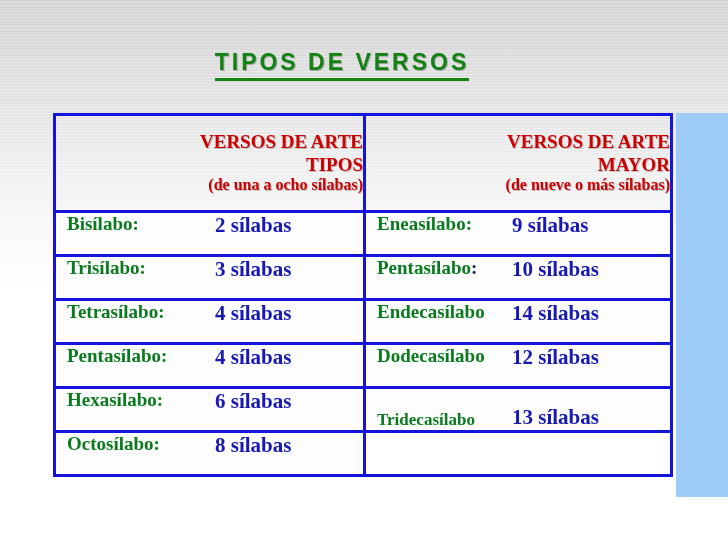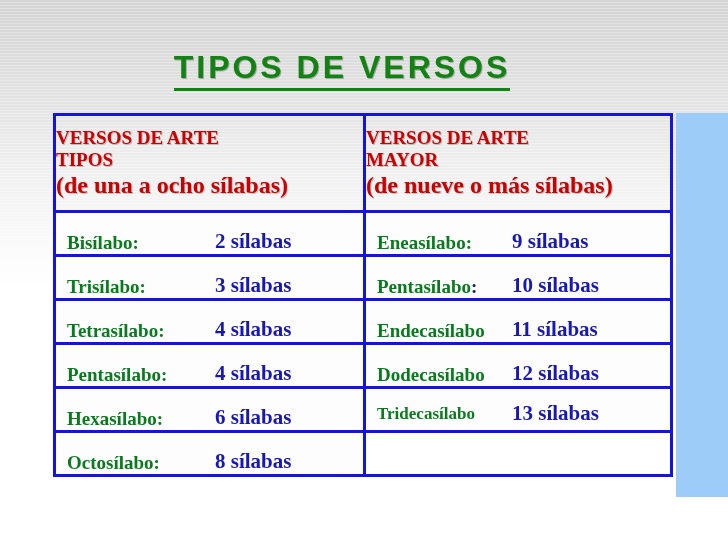--- a/index.html
+++ b/index.html
@@ -56,21 +56,21 @@
 
   
   #title {
     position: absolute;
     left: 0;
     top: 49px;
     width: 684px;
     text-align: center;
     font-family: "Liberation Sans", sans-serif;
     font-weight: bold;
-    font-size: 32px;
+    font-size: 23px;
     letter-spacing: 3px;
     color: #128312;
     text-shadow: 1px 1px 0 rgba(90,90,90,0.45);
     white-space: nowrap;
   }
   #title .tl-under {
     display: inline-block;
     border-bottom: 3px solid #128312;
     padding-bottom: 2px;
   }
@@ -90,42 +90,42 @@
     margin: 0;
   }
   .col-left  { width: 310px; }
   .col-right { width: 307px; }
 
   
   .hdr-cell {
     background: transparent;
     height: 94px;
     vertical-align: middle;
-    text-align: left;
+    text-align: right;
     color: #CC0000;
     font-family: "Liberation Serif", serif;
     font-weight: bold;
     line-height: 1.17;
     text-shadow: 1px 1px 0 rgba(150,150,150,0.55);
   }
   .hdr-main { font-size: 19px; }
-  .hdr-sub  { font-size: 24px; }
+  .hdr-sub  { font-size: 16px; }
 
   
   .data-cell {
     background: #FDFDFD;
     height: 41px;
     vertical-align: middle;
     padding: 0;
   }
   .data-cell.empty { background: #FFFFFF; }
 
   .row-flex {
     display: flex;
-    align-items: flex-end;
+    align-items: flex-start;
     height: 41px;
     padding-left: 11px;
     box-sizing: border-box;
   }
   .term {
     color: #0A7A1E;
     font-weight: bold;
     font-size: 19px;
     font-family: "Liberation Serif", serif;
     white-space: nowrap;
@@ -137,21 +137,21 @@
     font-family: "Liberation Serif", serif;
     white-space: nowrap;
   }
   
   .col-left .term  { width: 148px; }
   .col-right .term { width: 135px; }
 
   
   .term.has-dark-colon .colon { color: #1a1a5a; }
   .term.small { font-size: 17px; }
-  .row-flex.top-align { align-items: center; padding-top: 8px; }
+  .row-flex.top-align { align-items: flex-end; padding-top: 8px; }
 </style>
 </head>
 <body>
 
 <div id="slide">
 
   <div id="scanlines"></div>
 
   <div id="right-panel"></div>
 
@@ -212,21 +212,21 @@
       <tr>
         <td class="data-cell col-left">
           <div class="row-flex">
             <span class="term">Tetrasílabo:</span>
             <span class="count">4 sílabas</span>
           </div>
         </td>
         <td class="data-cell col-right">
           <div class="row-flex">
             <span class="term">Endecasílabo</span>
-            <span class="count">11 sílabas</span>
+            <span class="count">14 sílabas</span>
           </div>
         </td>
       </tr>
 
       <tr>
         <td class="data-cell col-left">
           <div class="row-flex">
             <span class="term">Pentasílabo:</span>
             <span class="count">4 sílabas</span>
           </div>

